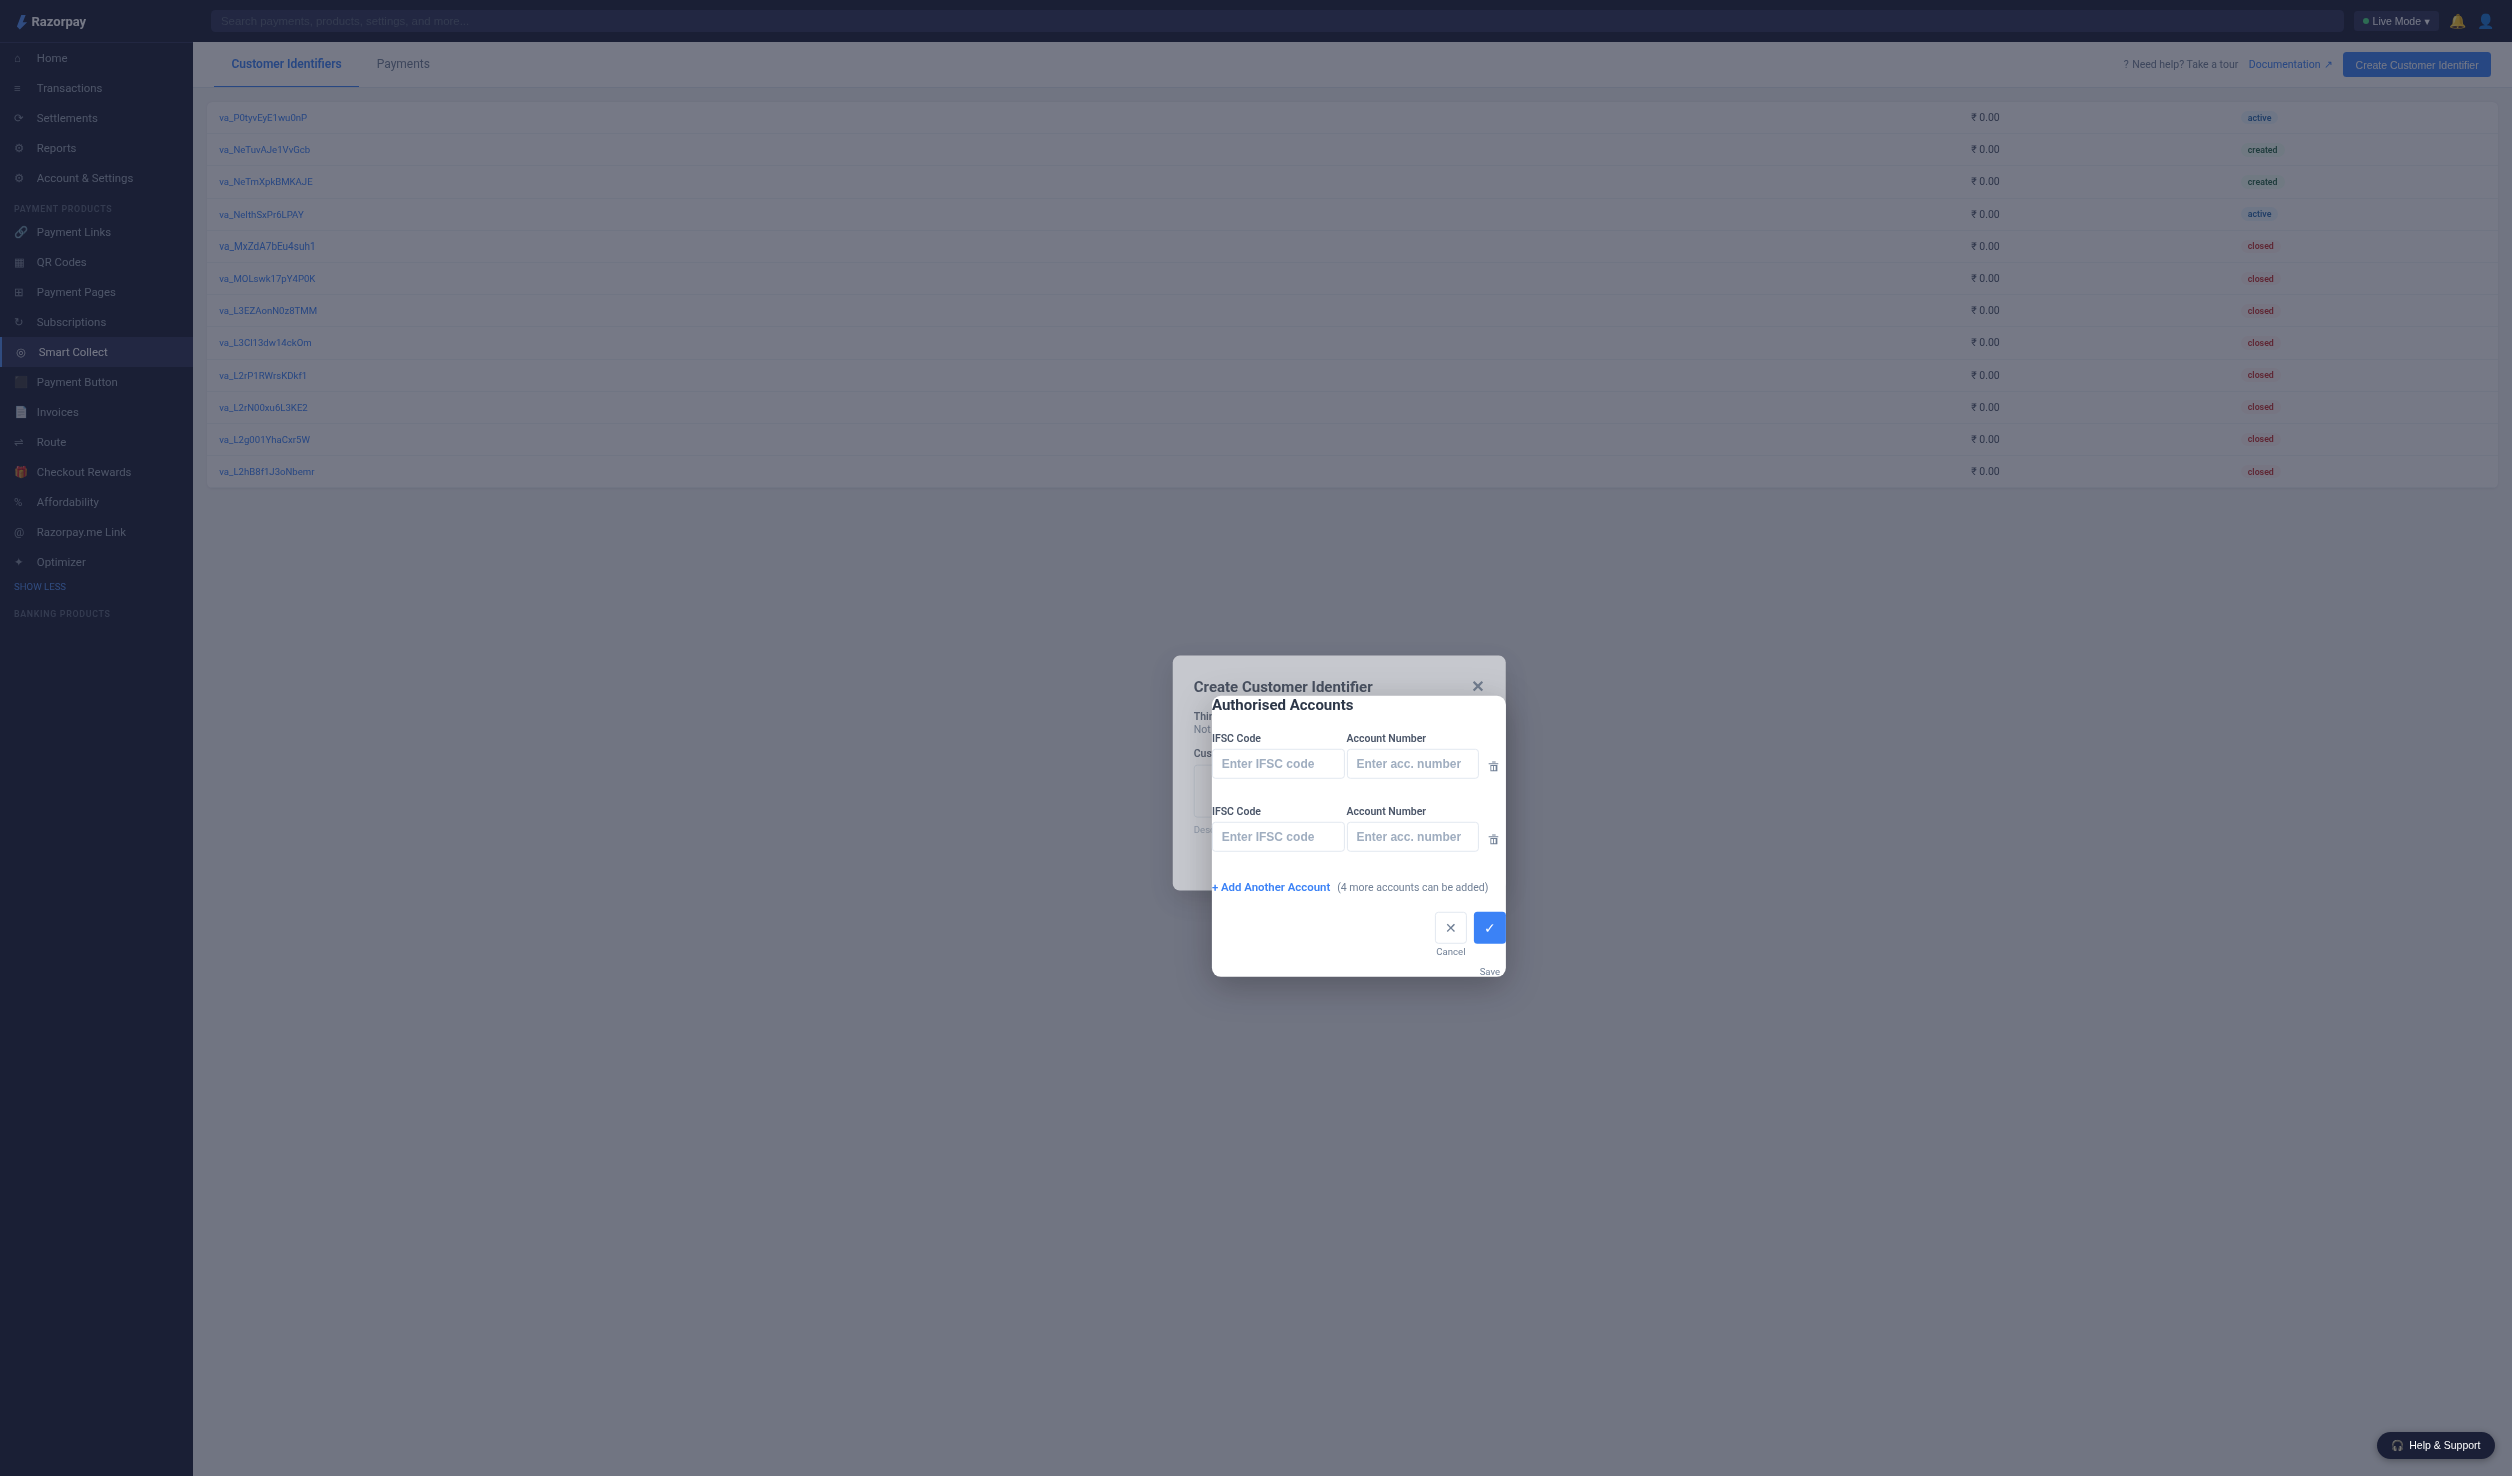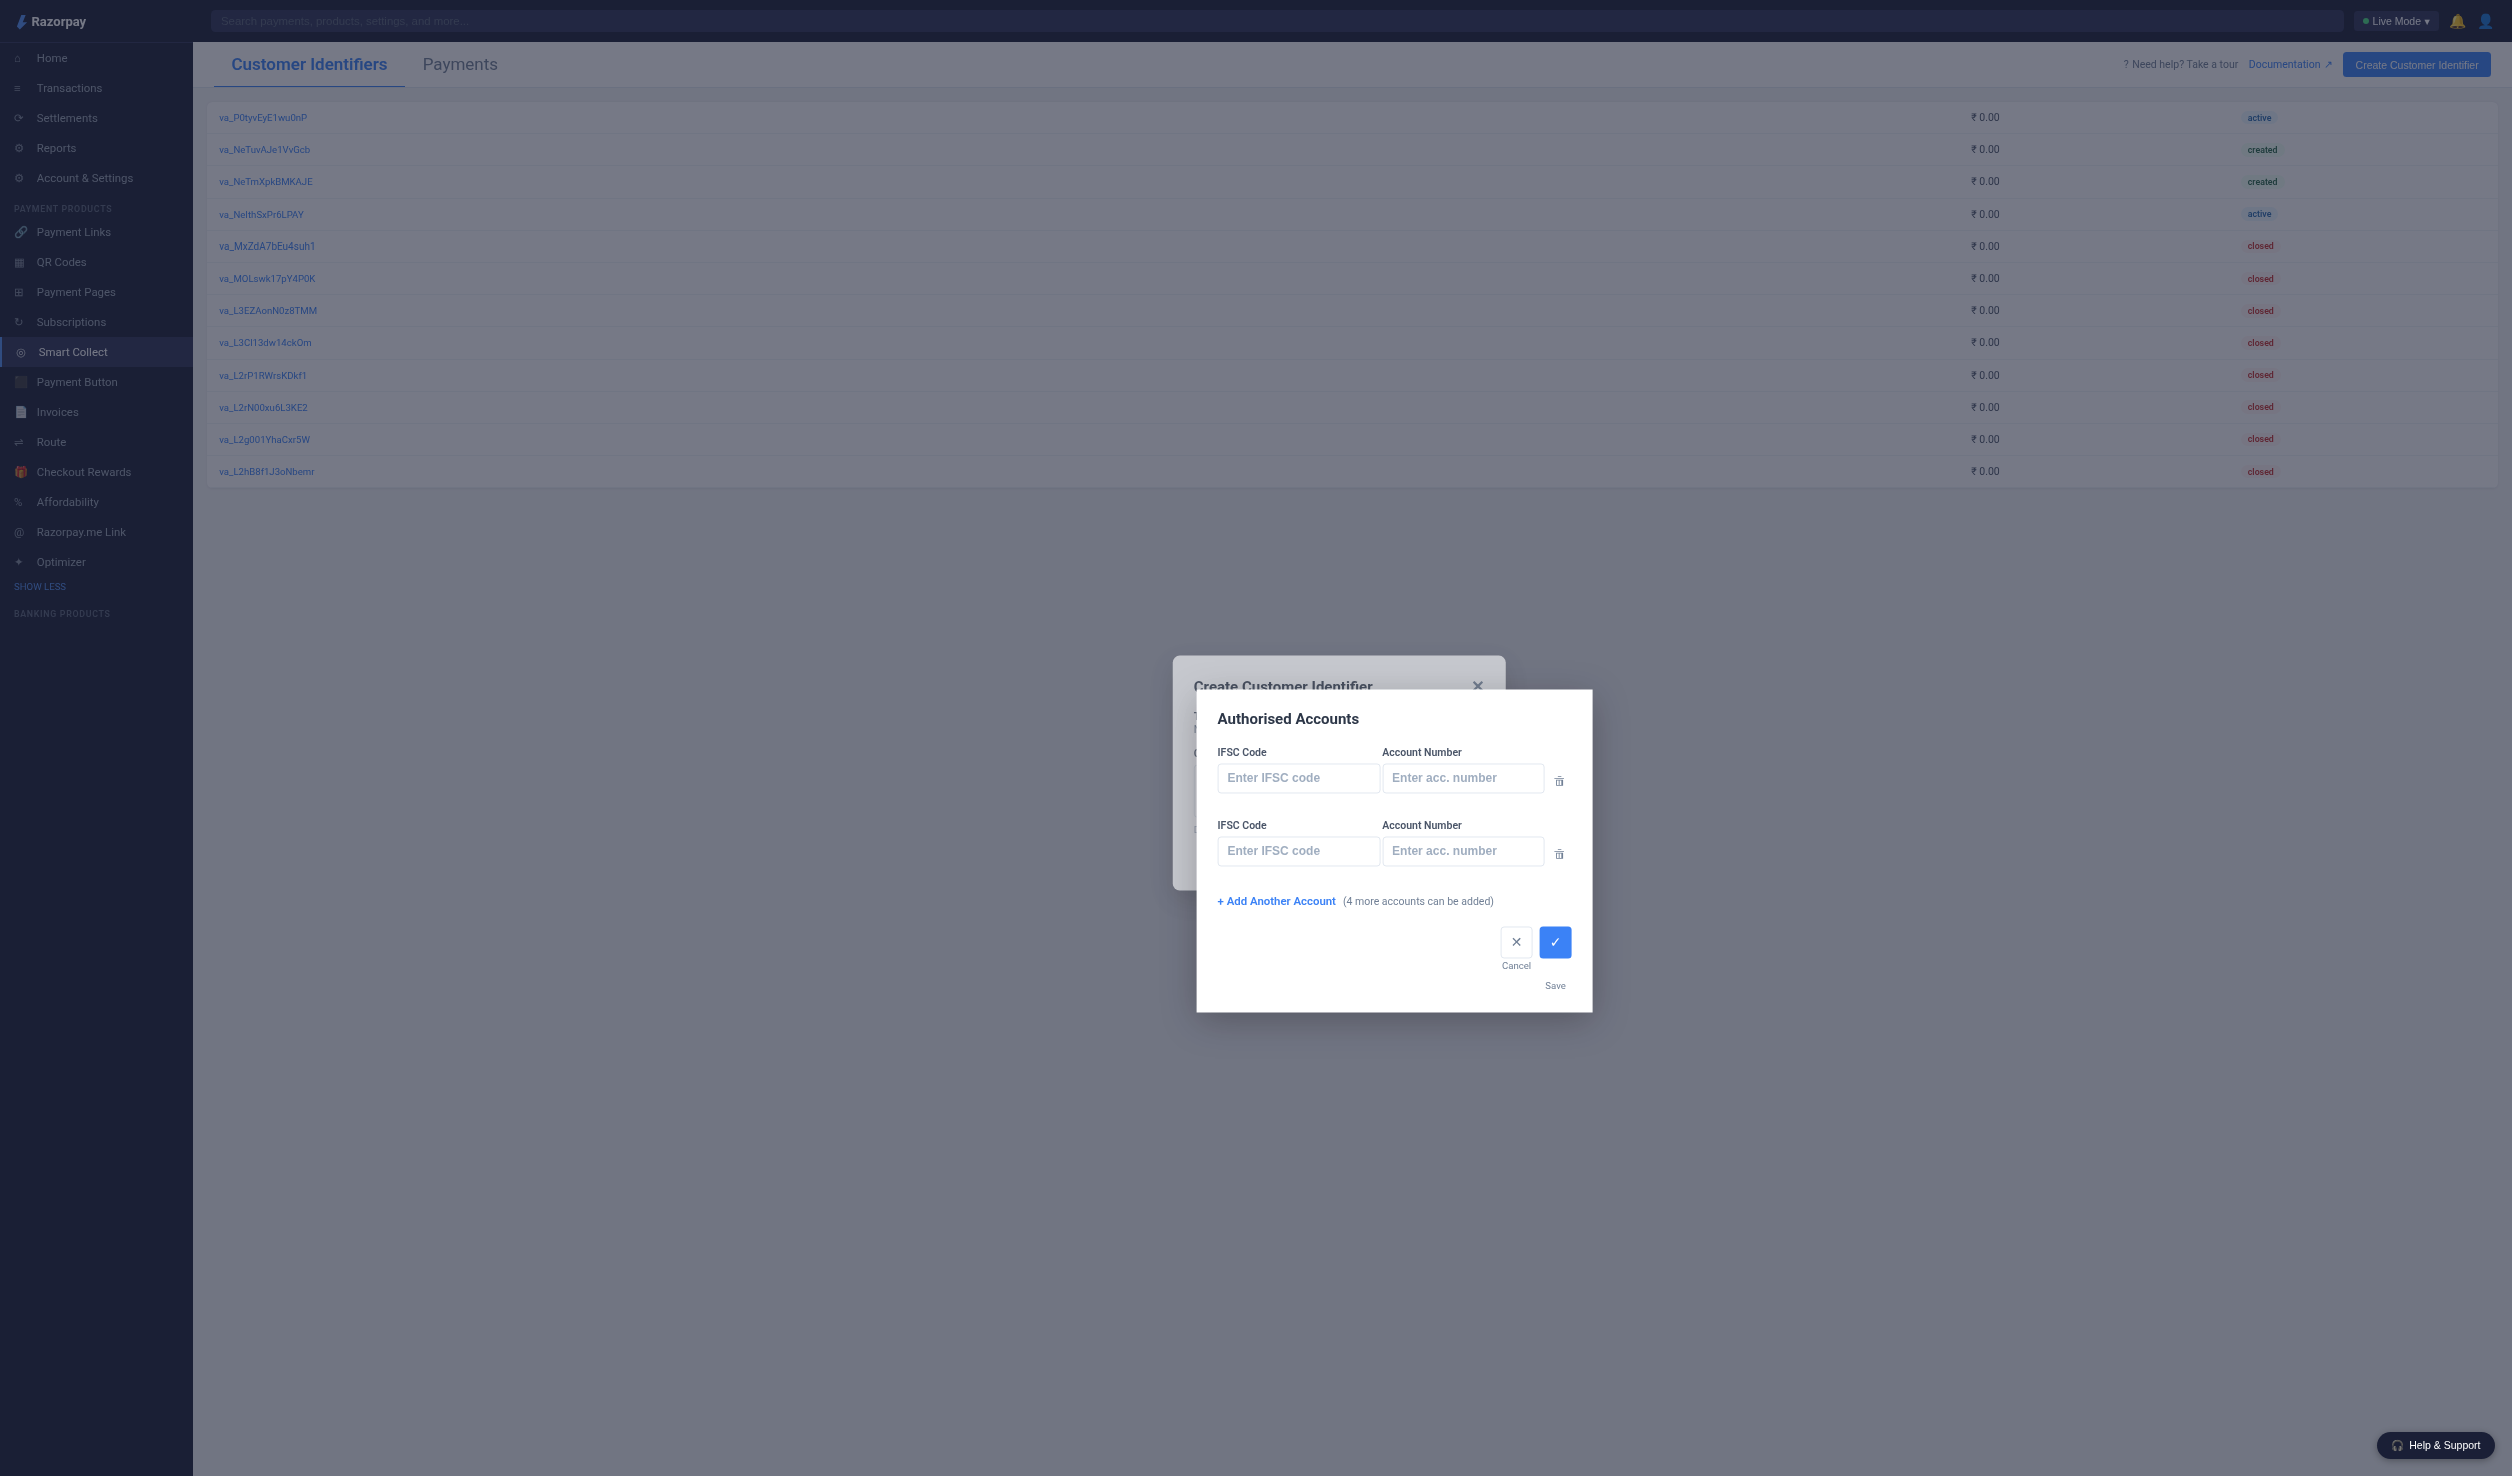--- a/index.html
+++ b/index.html
@@ -102,21 +102,21 @@
       display: flex;
       align-items: center;
       justify-content: space-between;
       height: 46px;
     }
     .page-tabs { display: flex; gap: 0; height: 100%; }
     .page-tab {
       padding: 0 17.5px;
       display: flex;
       align-items: center;
-      font-size: 17px;
+      font-size: 12px;
       color: #718096;
       cursor: pointer;
       border-bottom: 1.8px solid transparent;
       height: 100%;
     }
     .page-tab.active { color: #3b82f6; border-bottom-color: #3b82f6; font-weight: 600; }
     .page-header-actions { display: flex; align-items: center; gap: 10.5px; }
     .help-link { font-size: 10.5px; color: #718096; display: flex; align-items: center; gap: 3.5px; }
     .doc-link { font-size: 10.5px; color: #3b82f6; display: flex; align-items: center; gap: 3.5px; }
     .create-btn {
@@ -164,25 +164,24 @@
       left: 50%;
       transform: translate(-25%, -35%);
       opacity: 0.6;
       z-index: 101;
     }
     .modal-behind-title { font-size: 15px; font-weight: 700; color: #2d3748; margin-bottom: 14px; display: flex; justify-content: space-between; align-items: center; }
 
     
     .modal-front {
       position: absolute;
-      width: 396px;
+      width: 294px;
       background: #fff;
-      border-radius: 0;
+      border-radius: 9px;
       box-shadow: 0 8.8px 35px rgba(0,0,0,0.25);
-      padding: 21px;
       top: 50%;
       left: 50%;
       transform: translate(-15%, -15%);
       z-index: 102;
     }
     .modal-title { font-size: 15px; font-weight: 700; color: #2d3748; margin-bottom: 17.5px; }
     .form-row-with-delete { display: grid; grid-template-columns: 1fr 1fr auto; gap: 2px; margin-bottom: 26px; align-items: end; }
     .field-label { font-size: 10.5px; font-weight: 600; color: #4a5568; margin-bottom: 4.4px; }
     .field-input {
       width: 100%;

